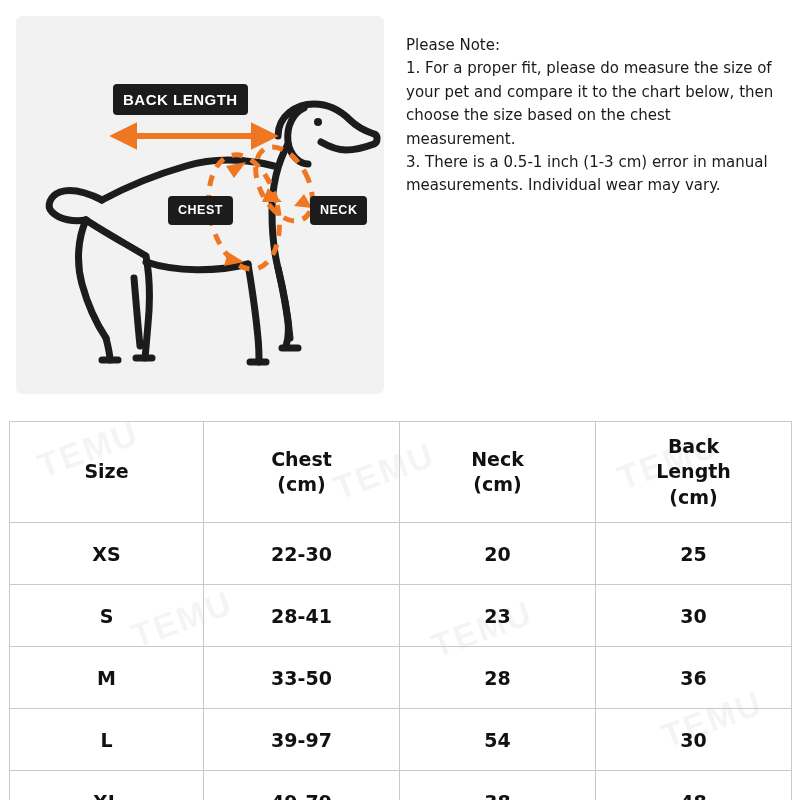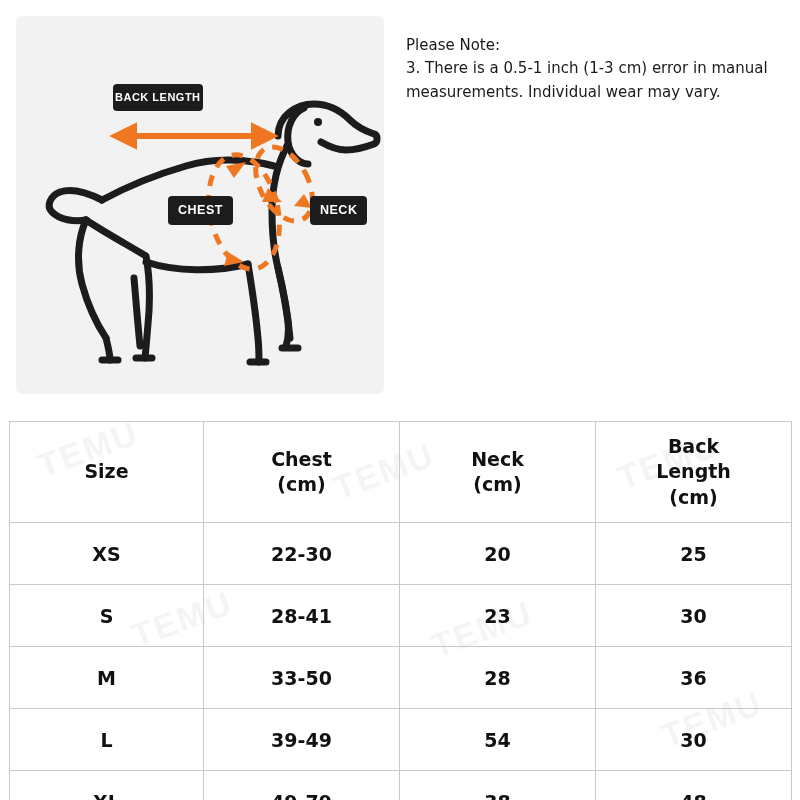--- a/index.html
+++ b/index.html
@@ -56,22 +56,22 @@
     font-weight: bold;
     letter-spacing: 0.5px;
     border-radius: 4px;
     text-align: center;
     line-height: 1;
     white-space: nowrap;
   }
   .tag-back {
     left: 97px;
     top: 68px;
-    font-size: 11px;
-    padding: 8px 2px;
+    font-size: 15px;
+    padding: 8px 10px;
   }
   .tag-chest {
     left: 152px;
     top: 180px;
     font-size: 12.5px;
     padding: 8px 10px;
   }
   .tag-neck {
     left: 294px;
     top: 180px;
@@ -214,20 +214,21 @@
         </g>
       </svg>
 
       <div class="tag tag-back">BACK LENGTH</div>
       <div class="tag tag-chest">CHEST</div>
       <div class="tag tag-neck">NECK</div>
     </div>
 
     <div class="notes">
       <p>Please Note:</p>
+      <p>1. For a proper fit, please do measure the size of your pet and compare it to the chart below, then choose the size based on the chest measurement.</p>
       <p>3. There is a 0.5-1 inch (1-3 cm) error in manual measurements. Individual wear may vary.</p>
     </div>
   </div>
 
   <div class="table-wrap">
     <table>
       <colgroup>
         <col class="c1">
           <col class="c2">
           <col class="c3">
@@ -267,21 +268,21 @@
           <td>30</td>
         </tr>
         <tr>
           <td>M</td>
           <td>33-50</td>
           <td>28</td>
           <td>36</td>
         </tr>
         <tr>
           <td>L</td>
-          <td>39-49</td>
+          <td>39-97</td>
           <td>54</td>
           <td>30</td>
         </tr>
         <tr>
           <td>XL</td>
           <td>49-79</td>
           <td>38</td>
           <td>48</td>
         </tr>
       </tbody>

